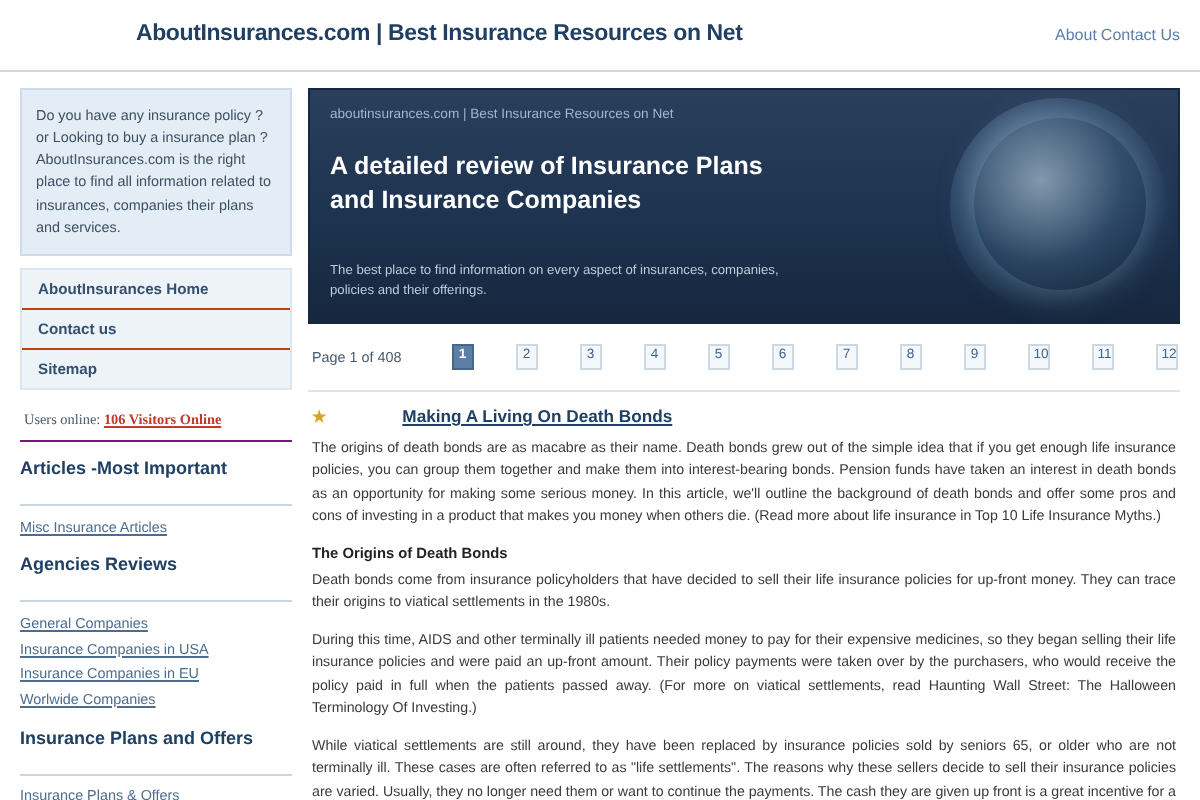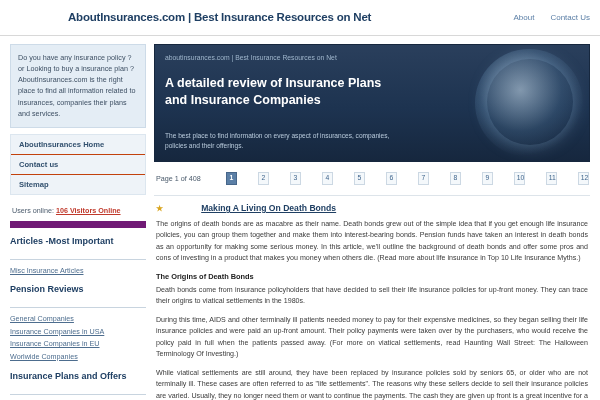--- a/index.html
+++ b/index.html
@@ -30,21 +30,21 @@
     font-size: 11.5px;
     font-weight: bold;
     color: #1f3f63;
     letter-spacing: -0.2px;
     white-space: nowrap;
   }
   .top-nav {
     position: absolute;
     right: 10px; top: 13px;
     display: flex;
-    gap: 16px;
+    gap: 2px;
   }
   .top-nav a {
     font-size: 8px;
     color: #5b7fa6;
     text-decoration: none;
   }
 
   
   .wrap {
     position: relative;
@@ -79,21 +79,22 @@
     color: #33516f;
     text-decoration: none;
     border-bottom: 1px solid #c2410c;
   }
   .side-links a:last-child { border-bottom: none; }
   .users-online {
     margin-top: 7px;
     padding: 4px 2px 6px 2px;
     font-size: 7.2px;
     color: #4a5a6b;
-    border-bottom: 7px solid #701a75;
+    border-bottom: 1px solid #701a75;
+    font-family: Liberation Serif, serif;
   }
   .users-online .count {
     color: #c0392b;
     font-weight: bold;
     text-decoration: underline;
   }
   .sb-section { margin-top: 8px; }
   .sb-head {
     font-size: 9px;
     font-weight: bold;
@@ -259,21 +260,21 @@
       </div>
 
       <div class="sb-section">
         <div class="sb-head">Articles -Most Important</div>
         <div class="sb-list">
           <a href="#">Misc Insurance Articles</a>
         </div>
       </div>
 
       <div class="sb-section">
-        <div class="sb-head">Pension Reviews</div>
+        <div class="sb-head">Agencies Reviews</div>
         <div class="sb-list">
           <a href="#">General Companies</a>
           <a href="#">Insurance Companies in USA</a>
           <a href="#">Insurance Companies in EU</a>
           <a href="#">Worlwide Companies</a>
         </div>
       </div>
 
       <div class="sb-section">
         <div class="sb-head">Insurance Plans and Offers</div>

